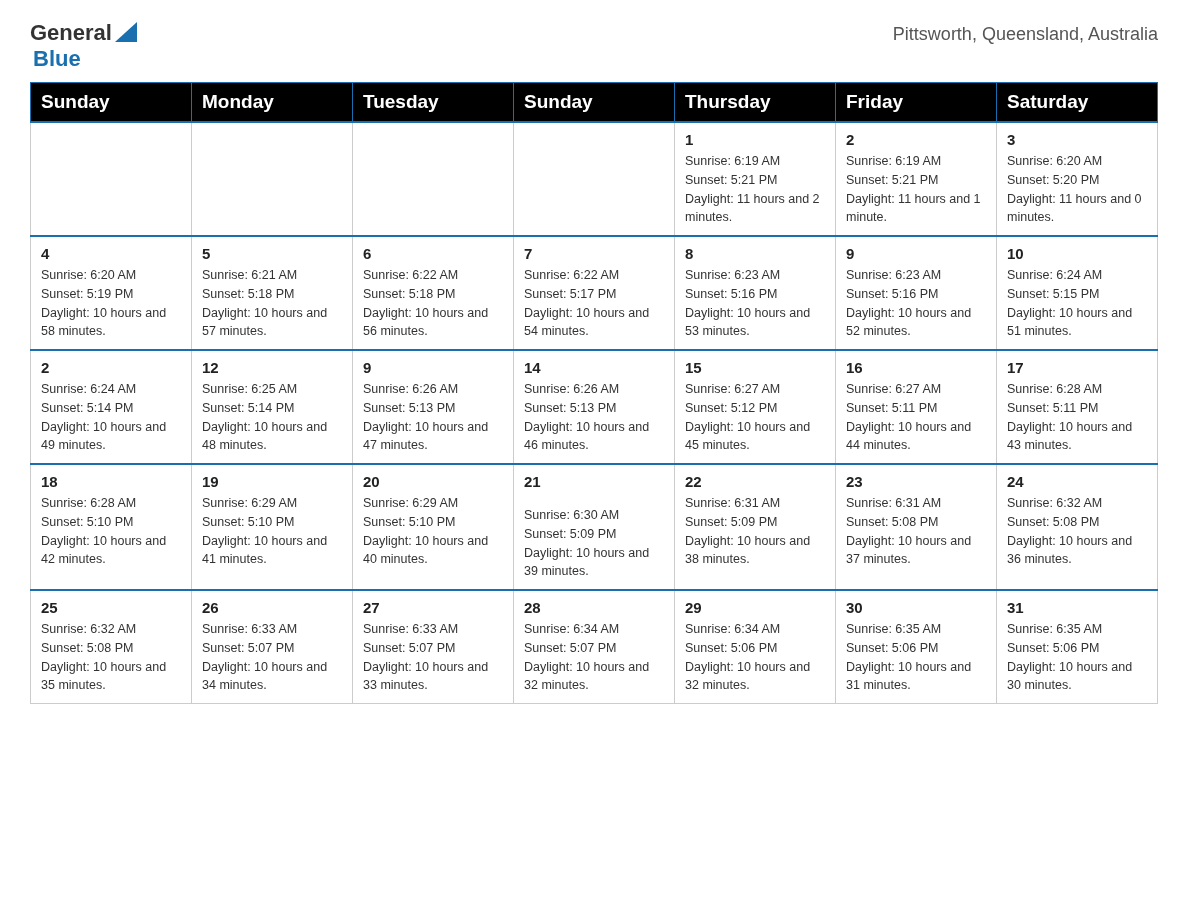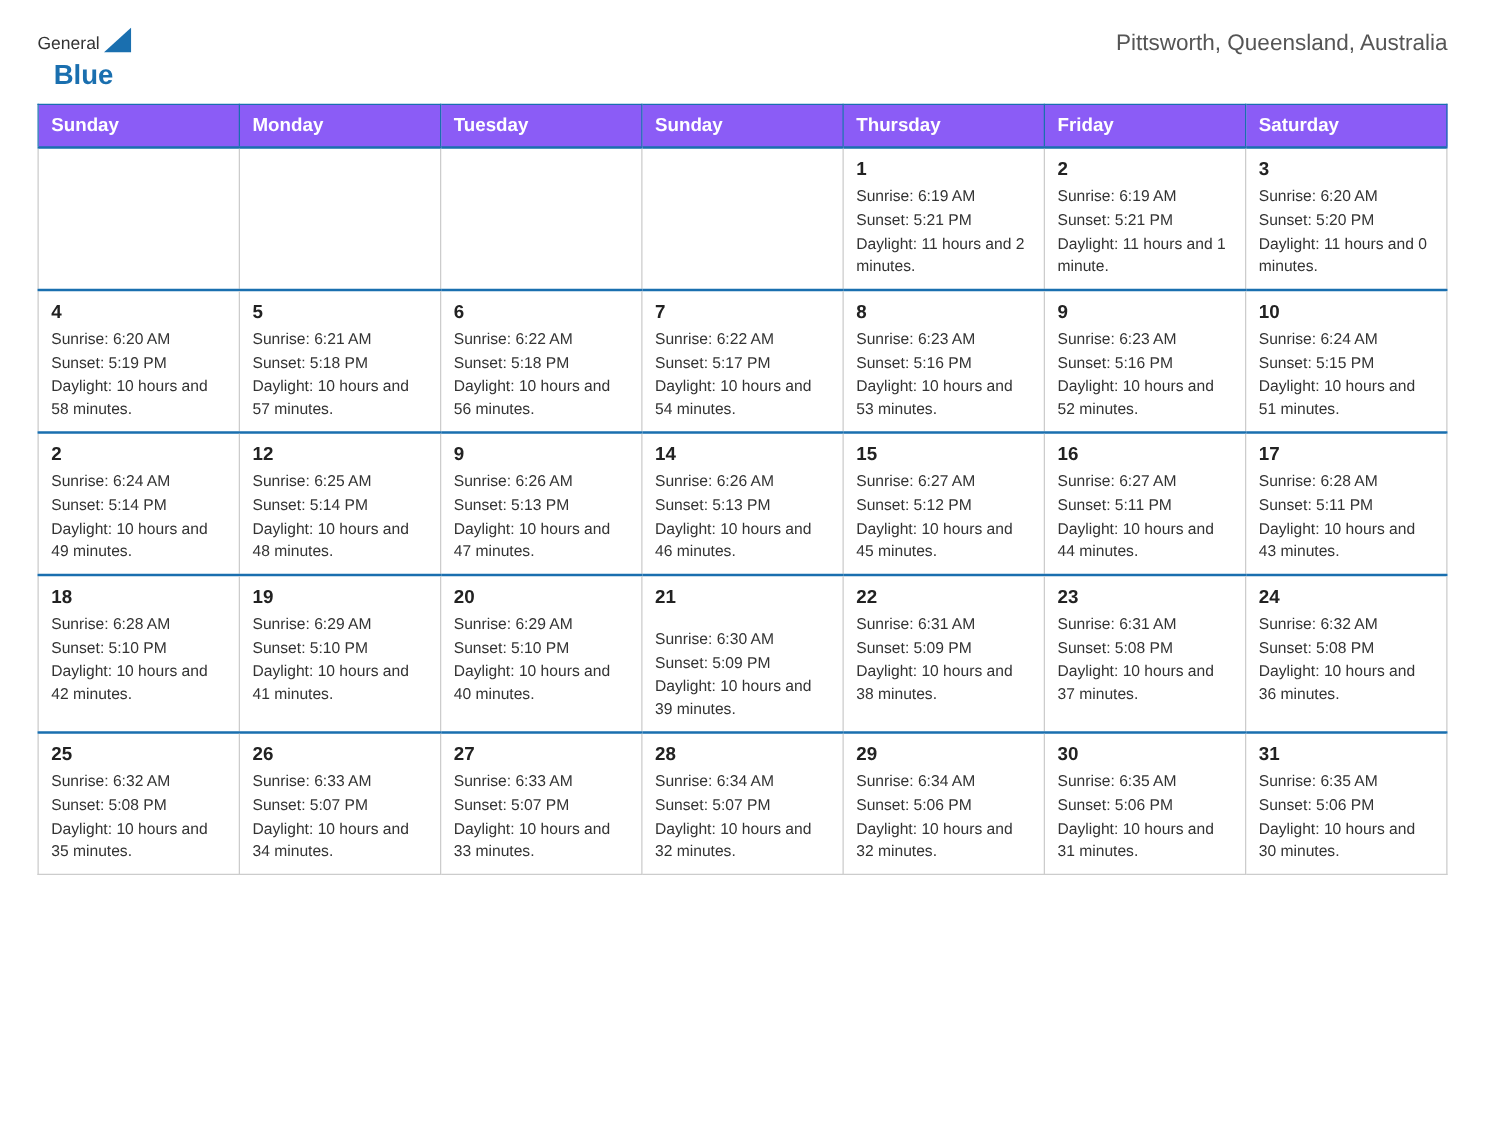--- a/index.html
+++ b/index.html
@@ -15,22 +15,22 @@
       justify-content: space-between;
       align-items: flex-start;
       margin-bottom: 10px;
     }
     .logo {
       display: flex;
       align-items: center;
       gap: 4px;
     }
     .logo-text-general {
-      font-size: 14px;
-      font-weight: normal;
+      font-size: 22px;
+      font-weight: bold;
       color: #333;
     }
     .logo-text-blue {
       font-size: 22px;
       font-weight: bold;
       color: #1a6faf;
     }
     .title-area {
       text-align: right;
     }
@@ -45,23 +45,23 @@
       color: #555;
       margin-top: 4px;
       margin-left: 29px;
     }
     .calendar-table {
       width: 100%;
       border-collapse: collapse;
       margin-top: 10px;
     }
     .calendar-table th {
-      background-color: #8b5cf6;
+      background-color: #000000;
       color: #fff;
-      font-size: 15px;
+      font-size: 19px;
       font-weight: bold;
       padding: 8px 10px;
       text-align: left;
       border: 1px solid #1a6faf;
     }
     .calendar-table td {
       vertical-align: top;
       padding: 8px 10px;
       border: 1px solid #ccc;
       width: 14.28%;
@@ -95,21 +95,21 @@
   <div class="logo">
     <div style="display:flex; flex-direction:column; align-items:flex-start;">
       <div style="display:flex; align-items:center;">
         <span class="logo-text-general">General</span>
         <div style="margin-left:3px; margin-top:2px;">
           <svg width="22" height="20" viewBox="0 0 22 20">
             <polygon points="0,20 22,20 22,0" fill="#1a6faf"></polygon>
           </svg>
         </div>
       </div>
-      <span class="logo-text-blue" style="margin-left:13px;">Blue</span>
+      <span class="logo-text-blue" style="margin-left:3px;">Blue</span>
     </div>
   </div>
   <div class="title-area">
     <div class="location">Pittsworth, Queensland, Australia</div>
   </div>
 </div>
 
 <table class="calendar-table">
   <thead>
     <tr>

